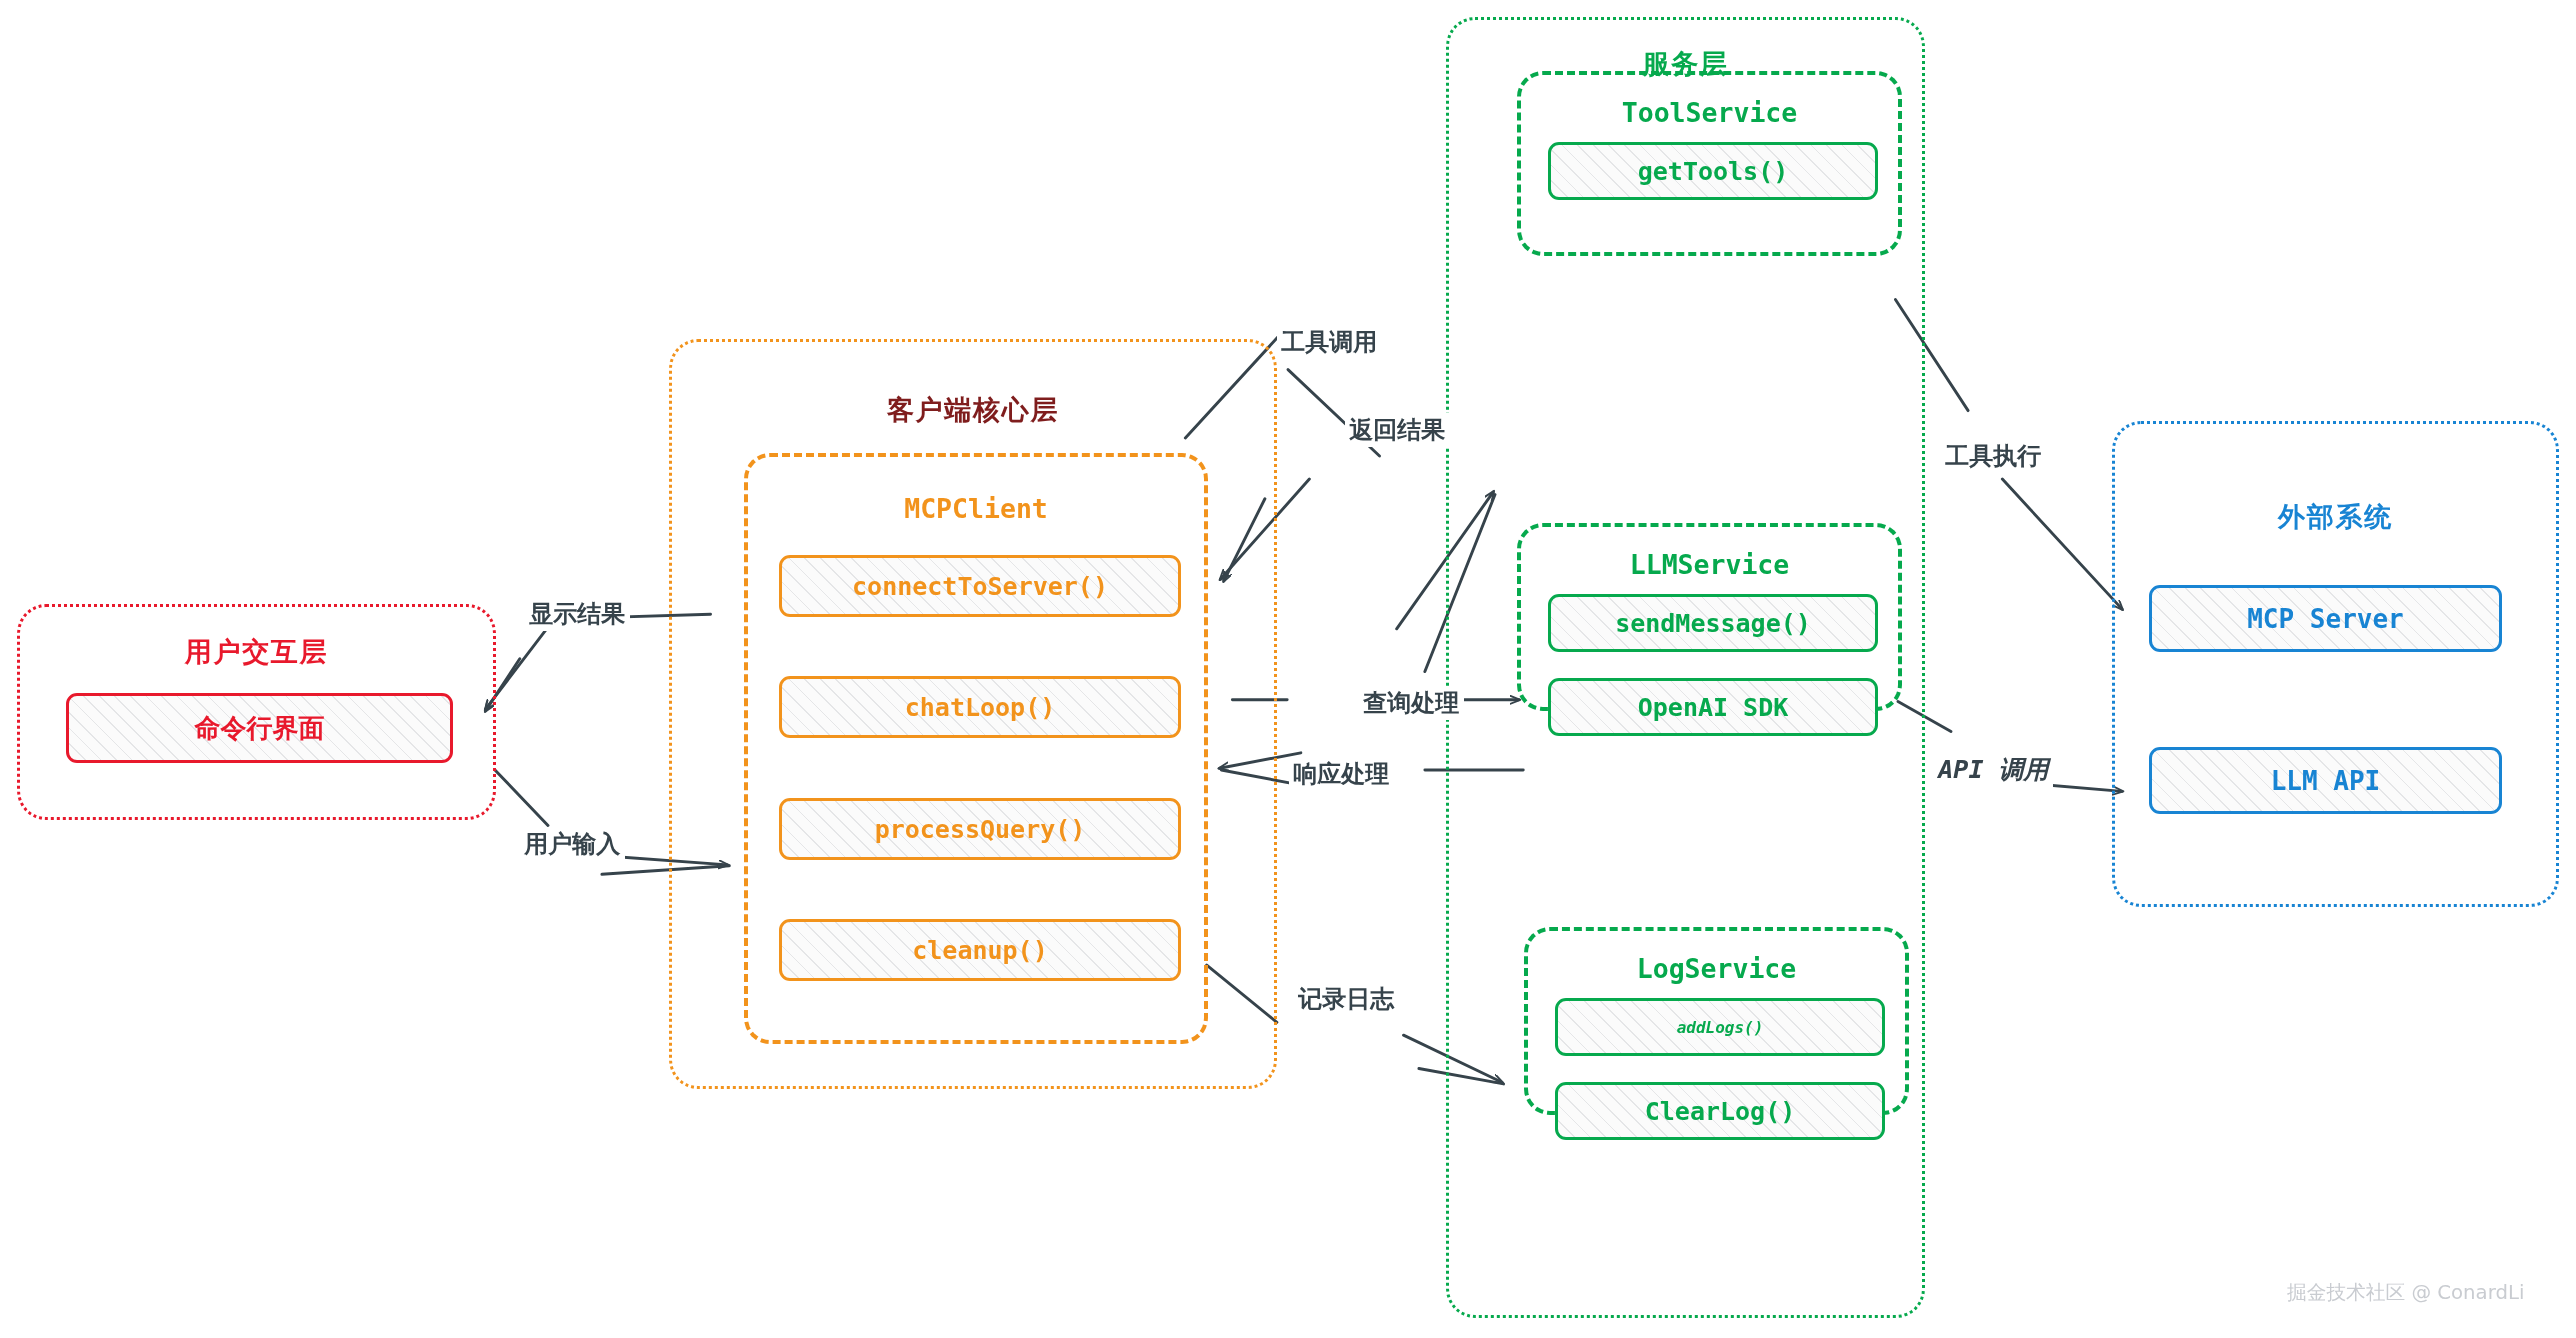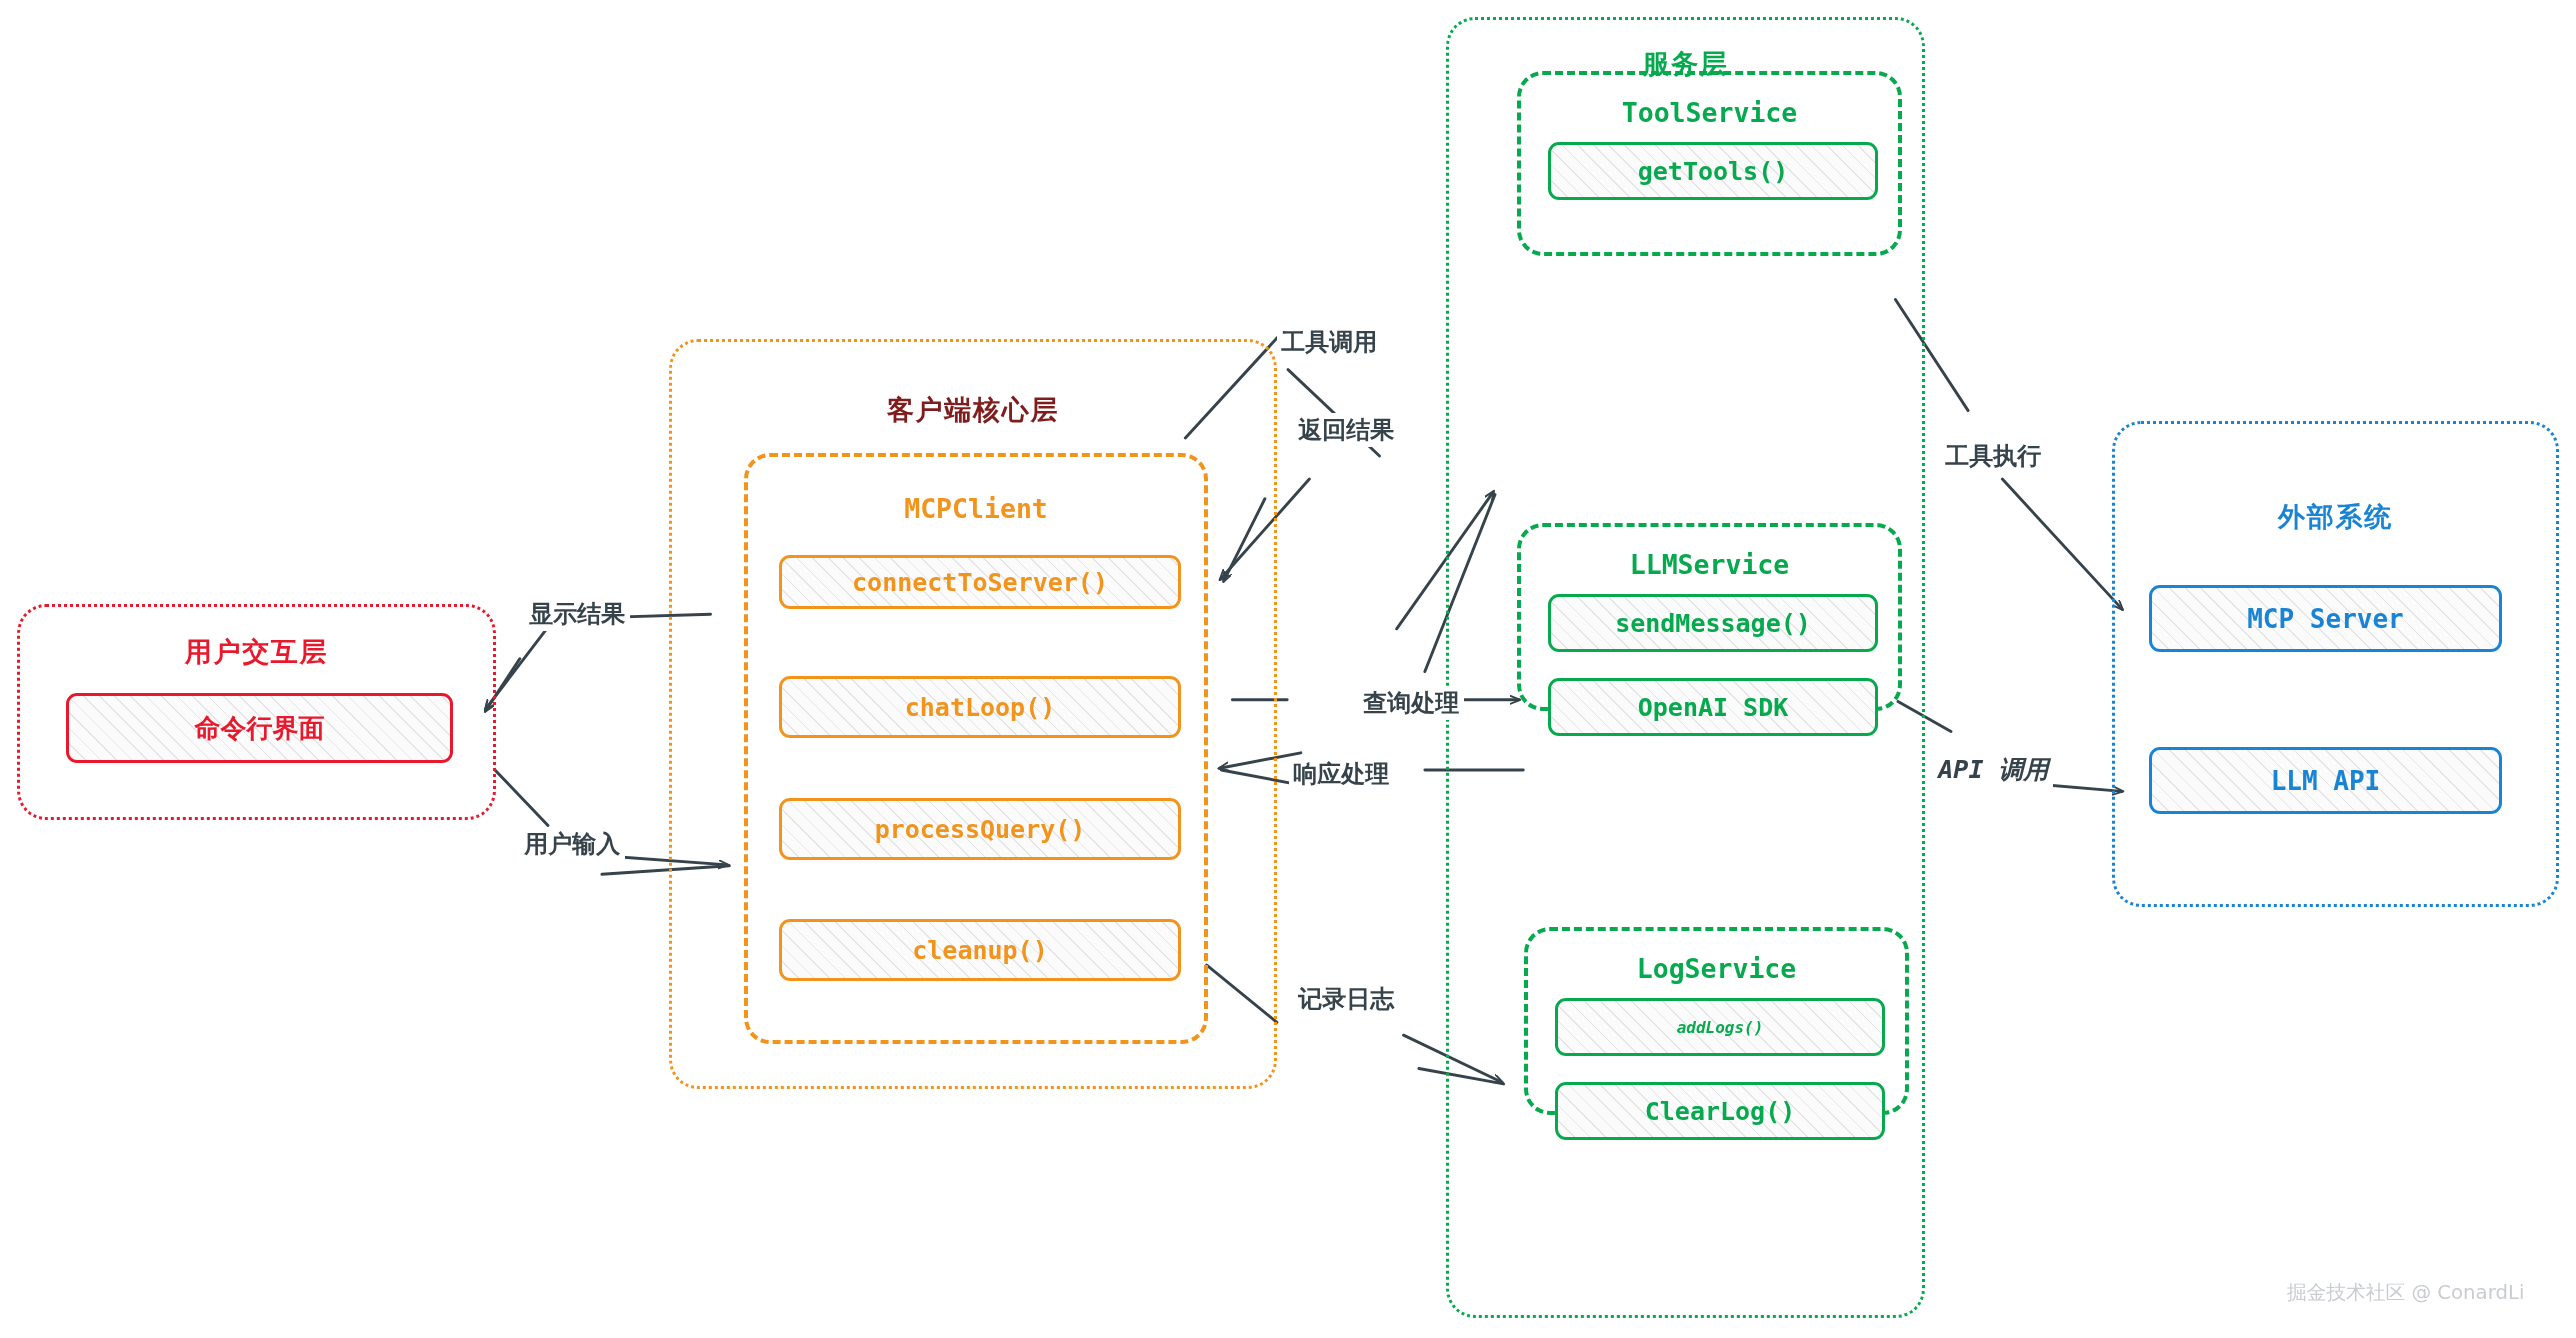--- a/index.html
+++ b/index.html
@@ -164,21 +164,21 @@
   <div class="layer-title t-user" style="top:27px;font-size:27px;">用户交互层</div>
   <div class="node n-user" style="left:46px;top:86px;width:387px;height:70px;font-size:26px;">命令行界面</div>
 </div>
 
 <div class="layer lyr-client" style="left:669px;top:339px;width:608px;height:750px;">
   <div class="layer-title t-client" style="top:50px;font-size:27px;">客户端核心层</div>
 
   <div class="group grp-client" style="left:72px;top:111px;width:464px;height:591px;">
     <div class="group-title gt-client" style="top:36px;font-size:26.5px;">MCPClient</div>
 
-    <div class="node n-client" style="left:31px;top:98px;width:402px;height:54px;font-size:25px;">connectToServer()</div>
+    <div class="node n-client" style="left:31px;top:98px;width:402px;height:62px;font-size:25px;">connectToServer()</div>
     <div class="node n-client" style="left:31px;top:219px;width:402px;height:62px;font-size:25px;">chatLoop()</div>
     <div class="node n-client" style="left:31px;top:341px;width:402px;height:62px;font-size:25px;">processQuery()</div>
     <div class="node n-client" style="left:31px;top:462px;width:402px;height:62px;font-size:25px;">cleanup()</div>
   </div>
 </div>
 
 <div class="layer lyr-svc" style="left:1446px;top:17px;width:479px;height:1301px;">
   <div class="layer-title t-svc" style="top:26px;font-size:27px;">服务层</div>
 
   <div class="group grp-svc" style="left:68px;top:51px;width:385px;height:185px;">
@@ -201,21 +201,21 @@
 
 <div class="layer lyr-ext" style="left:2112px;top:421px;width:447px;height:486px;">
   <div class="layer-title t-ext" style="top:75px;font-size:27px;">外部系统</div>
   <div class="node n-ext" style="left:34px;top:161px;width:353px;height:67px;font-size:26px;">MCP Server</div>
   <div class="node n-ext" style="left:34px;top:323px;width:353px;height:67px;font-size:26px;">LLM API</div>
 </div>
 
 <div class="edge-label" style="left:525px;top:597px;font-size:24px;">显示结果</div>
 <div class="edge-label" style="left:520px;top:827px;font-size:24px;">用户输入</div>
 <div class="edge-label" style="left:1277px;top:325px;font-size:24px;">工具调用</div>
-<div class="edge-label" style="left:1294px;top:413px;font-size:24px;">返回结果</div>
+<div class="edge-label" style="left:1345px;top:413px;font-size:24px;">返回结果</div>
 <div class="edge-label" style="left:1359px;top:686px;font-size:24px;">查询处理</div>
 <div class="edge-label" style="left:1289px;top:757px;font-size:24px;">响应处理</div>
 <div class="edge-label" style="left:1294px;top:982px;font-size:24px;">记录日志</div>
 <div class="edge-label" style="left:1941px;top:439px;font-size:24px;">工具执行</div>
 <div class="edge-label mono" style="left:1934px;top:729px;font-size:25px;">API 调用</div>
 
 <div class="watermark" style="left:2287px;top:1279px;font-size:19.7px;">掘金技术社区 @ ConardLi</div>
 
 
 </body></html>

